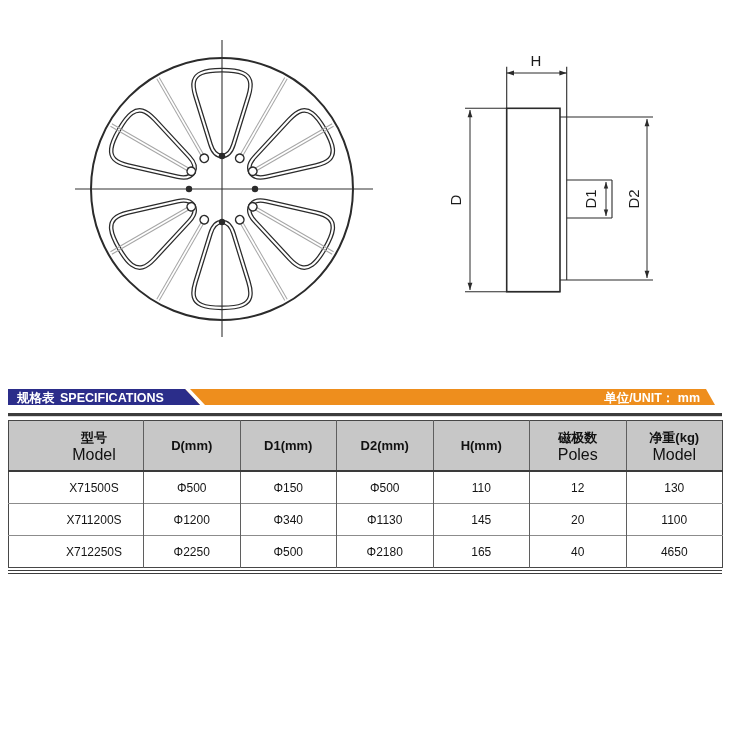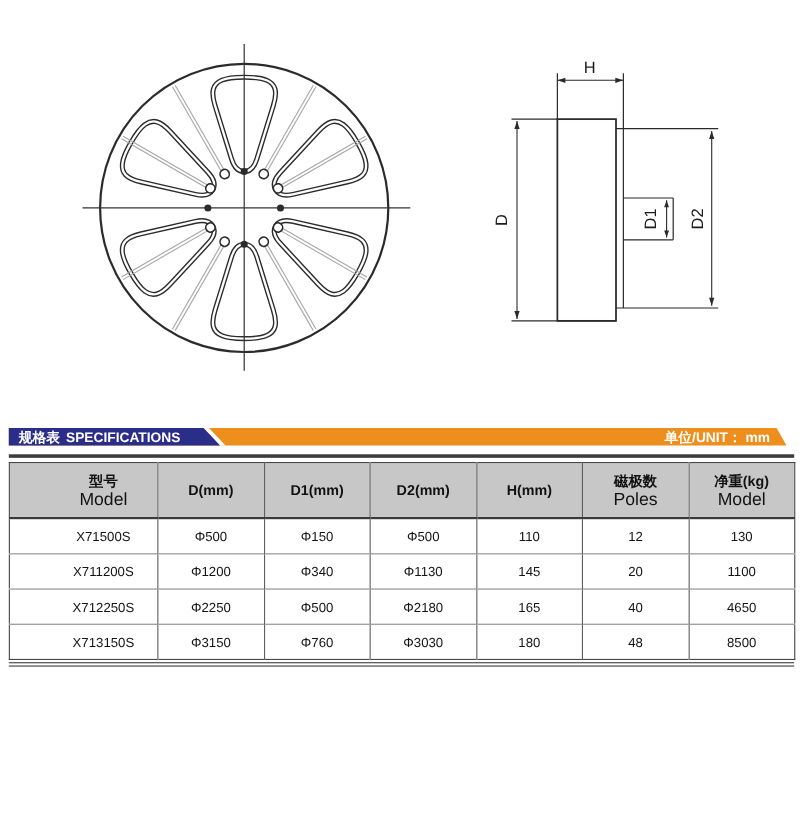--- a/index.html
+++ b/index.html
@@ -258,27 +258,18 @@
           </tr>
           <tr>
             <td>X712250S</td>
             <td>Φ2250</td>
             <td>Φ500</td>
             <td>Φ2180</td>
             <td>165</td>
             <td>40</td>
             <td>4650</td>
           </tr>
-          <tr>
-            <td>X713150S</td>
-            <td>Φ3150</td>
-            <td>Φ760</td>
-            <td>Φ3030</td>
-            <td>180</td>
-            <td>48</td>
-            <td>8500</td>
-          </tr>
         </tbody>
     </table>
     <div class="bottom-rule"></div>
   </div>
 
 </div>
 
 </body></html>

